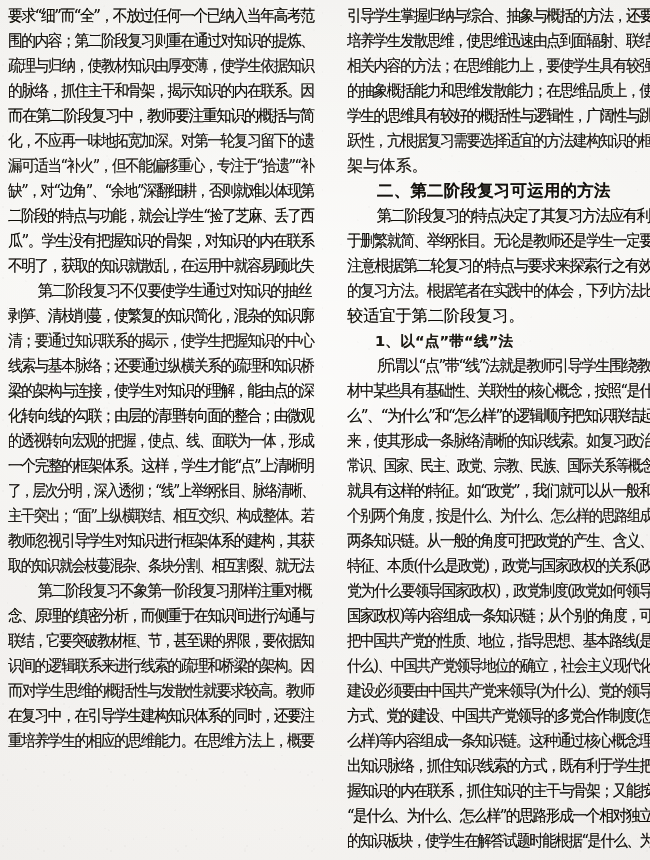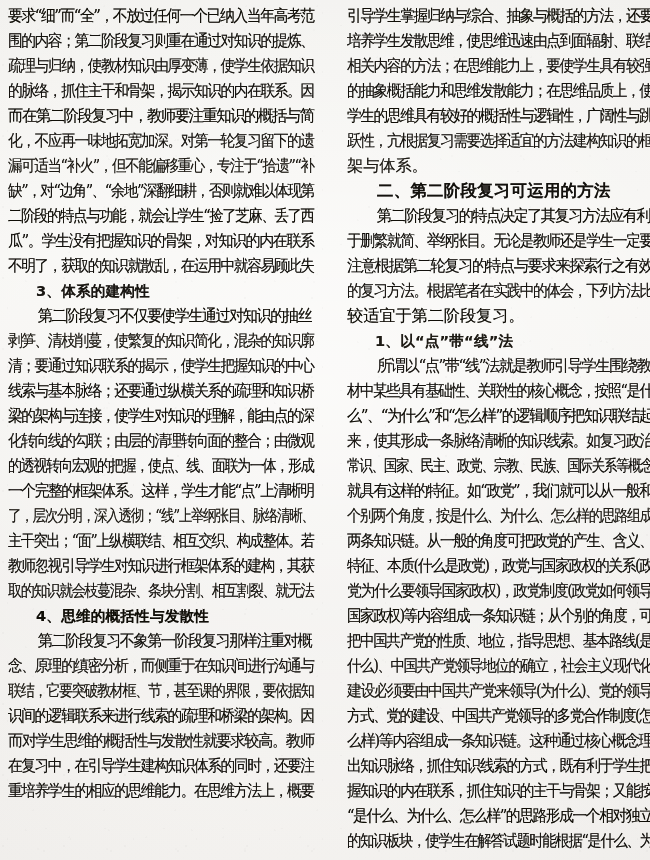--- a/index.html
+++ b/index.html
@@ -116,34 +116,32 @@
         <div class="tline" style="white-space: nowrap; letter-spacing: -1.6px; transform: scaleX(0.905); transform-origin: left center;">围的内容；第二阶段复习则重在通过对知识的提炼、</div>
         <div class="tline" style="white-space: nowrap; letter-spacing: -1.6px; transform: scaleX(0.905); transform-origin: left center;">疏理与归纳，使教材知识由厚变薄，使学生依据知识</div>
         <div class="tline" style="white-space: nowrap; letter-spacing: -1.6px; transform: scaleX(0.905); transform-origin: left center;">的脉络，抓住主干和骨架，揭示知识的内在联系。因</div>
         <div class="tline" style="white-space: nowrap; letter-spacing: -1.6px; transform: scaleX(0.946); transform-origin: left center;">而在第二阶段复习中，教师要注重知识的概括与简</div>
         <div class="tline" style="white-space: nowrap; letter-spacing: -1.6px; transform: scaleX(0.905); transform-origin: left center;">化，不应再一味地拓宽加深。对第一轮复习留下的遗</div>
         <div class="tline" style="white-space: nowrap; letter-spacing: -1.6px; transform: scaleX(0.894); transform-origin: left center;">漏可适当“补火”，但不能偏移重心，专注于“拾遗”“补</div>
         <div class="tline" style="white-space: nowrap; letter-spacing: -1.6px; transform: scaleX(0.894); transform-origin: left center;">缺”，对“边角”、“余地”深翻细耕，否则就难以体现第</div>
         <div class="tline" style="white-space: nowrap; letter-spacing: -1.6px; transform: scaleX(0.887); transform-origin: left center;">二阶段的特点与功能，就会让学生“捡了芝麻、丢了西</div>
         <div class="tline" style="white-space: nowrap; letter-spacing: -1.6px; transform: scaleX(0.927); transform-origin: left center;">瓜”。学生没有把握知识的骨架，对知识的内在联系</div>
         <div class="tline" style="white-space: nowrap; letter-spacing: -1.6px; transform: scaleX(0.905); transform-origin: left center;">不明了，获取的知识就散乱，在运用中就容易顾此失</div>
-        <div class="tline heading">3、体系的建构性</div>
         <div class="tline indent" style="white-space: nowrap; letter-spacing: -1.6px; transform: scaleX(0.931); transform-origin: left center;">第二阶段复习不仅要使学生通过对知识的抽丝</div>
         <div class="tline" style="white-space: nowrap; letter-spacing: -1.6px; transform: scaleX(0.905); transform-origin: left center;">剥笋、清枝削蔓，使繁复的知识简化，混杂的知识廓</div>
         <div class="tline" style="white-space: nowrap; letter-spacing: -1.6px; transform: scaleX(0.905); transform-origin: left center;">清；要通过知识联系的揭示，使学生把握知识的中心</div>
         <div class="tline" style="white-space: nowrap; letter-spacing: -1.6px; transform: scaleX(0.905); transform-origin: left center;">线索与基本脉络；还要通过纵横关系的疏理和知识桥</div>
         <div class="tline" style="white-space: nowrap; letter-spacing: -1.6px; transform: scaleX(0.905); transform-origin: left center;">梁的架构与连接，使学生对知识的理解，能由点的深</div>
         <div class="tline" style="white-space: nowrap; letter-spacing: -1.6px; transform: scaleX(0.905); transform-origin: left center;">化转向线的勾联；由层的清理转向面的整合；由微观</div>
         <div class="tline" style="white-space: nowrap; letter-spacing: -1.6px; transform: scaleX(0.867); transform-origin: left center;">的透视转向宏观的把握，使点、线、面联为一体，形成</div>
         <div class="tline" style="white-space: nowrap; letter-spacing: -1.6px; transform: scaleX(0.908); transform-origin: left center;">一个完整的框架体系。这样，学生才能“点”上清晰明</div>
         <div class="tline" style="white-space: nowrap; letter-spacing: -1.6px; transform: scaleX(0.836); transform-origin: left center;">了，层次分明，深入透彻；“线”上举纲张目、脉络清晰、</div>
         <div class="tline" style="white-space: nowrap; letter-spacing: -1.6px; transform: scaleX(0.87); transform-origin: left center;">主干突出；“面”上纵横联结、相互交织、构成整体。若</div>
         <div class="tline" style="white-space: nowrap; letter-spacing: -1.6px; transform: scaleX(0.905); transform-origin: left center;">教师忽视引导学生对知识进行框架体系的建构，其获</div>
         <div class="tline" style="white-space: nowrap; letter-spacing: -1.6px; transform: scaleX(0.867); transform-origin: left center;">取的知识就会枝蔓混杂、条块分割、相互割裂、就无法</div>
-        <div class="tline heading">4、思维的概括性与发散性</div>
         <div class="tline indent" style="white-space: nowrap; letter-spacing: -1.6px; transform: scaleX(0.931); transform-origin: left center;">第二阶段复习不象第一阶段复习那样注重对概</div>
         <div class="tline" style="white-space: nowrap; letter-spacing: -1.6px; transform: scaleX(0.905); transform-origin: left center;">念、原理的缜密分析，而侧重于在知识间进行沟通与</div>
         <div class="tline" style="white-space: nowrap; letter-spacing: -1.6px; transform: scaleX(0.867); transform-origin: left center;">联结，它要突破教材框、节，甚至课的界限，要依据知</div>
         <div class="tline" style="white-space: nowrap; letter-spacing: -1.6px; transform: scaleX(0.905); transform-origin: left center;">识间的逻辑联系来进行线索的疏理和桥梁的架构。因</div>
         <div class="tline" style="white-space: nowrap; letter-spacing: -1.6px; transform: scaleX(0.946); transform-origin: left center;">而对学生思维的概括性与发散性就要求较高。教师</div>
         <div class="tline" style="white-space: nowrap; letter-spacing: -1.6px; transform: scaleX(0.905); transform-origin: left center;">在复习中，在引导学生建构知识体系的同时，还要注</div>
         <div class="tline" style="white-space: nowrap; letter-spacing: -1.6px; transform: scaleX(0.905); transform-origin: left center;">重培养学生的相应的思维能力。在思维方法上，概要</div>
       </div>
 
     <div class="column right" id="col-right">

